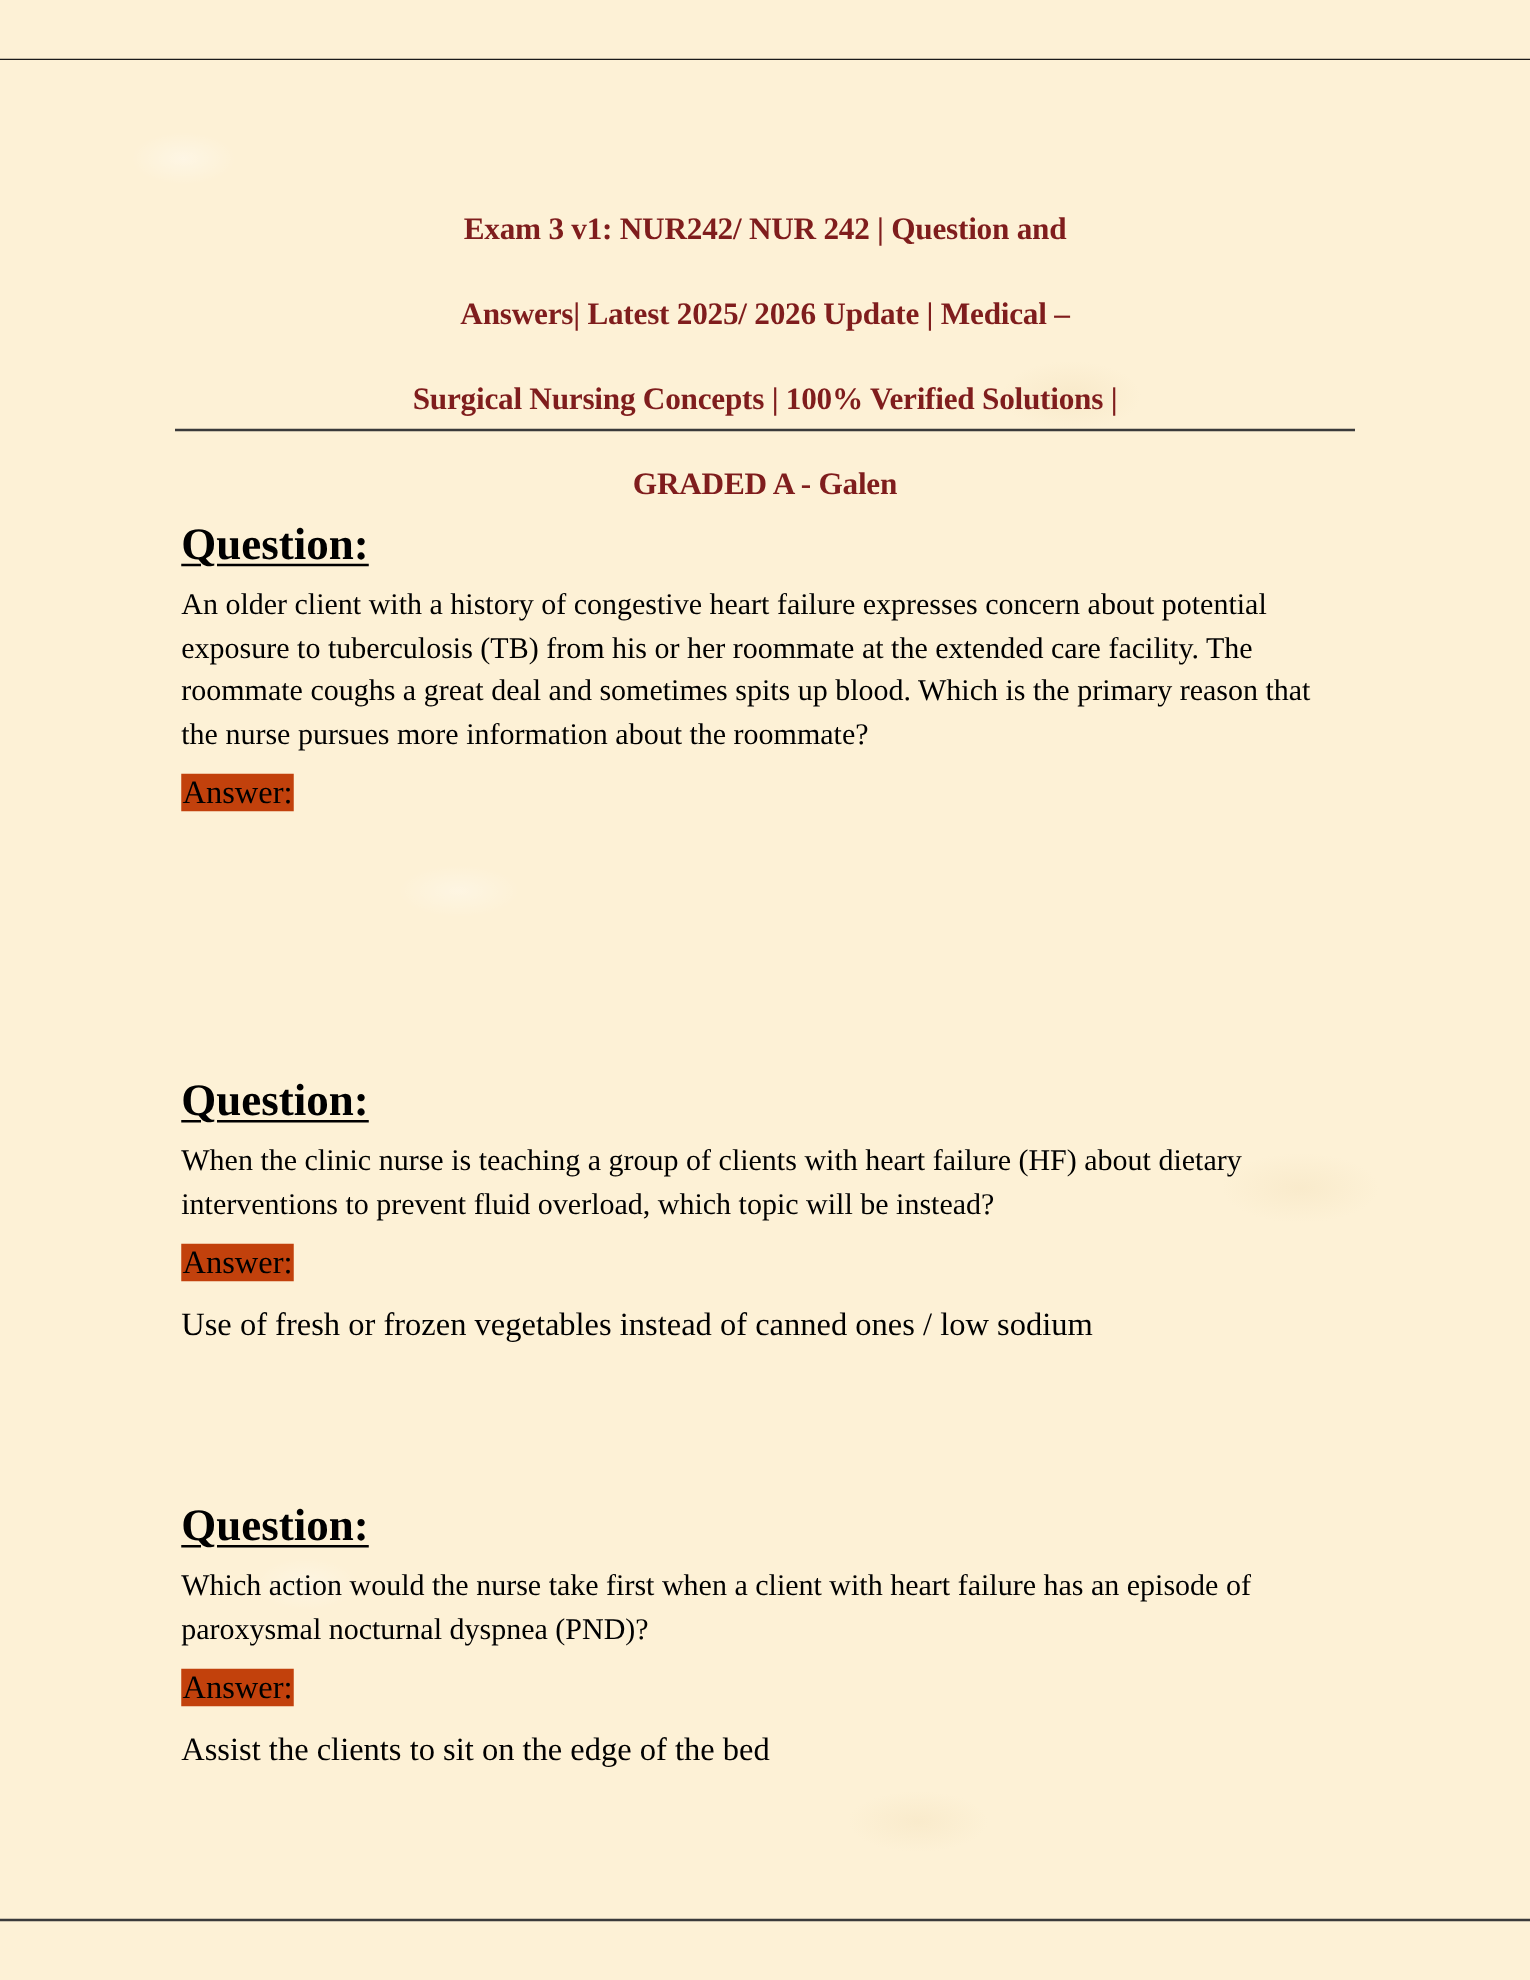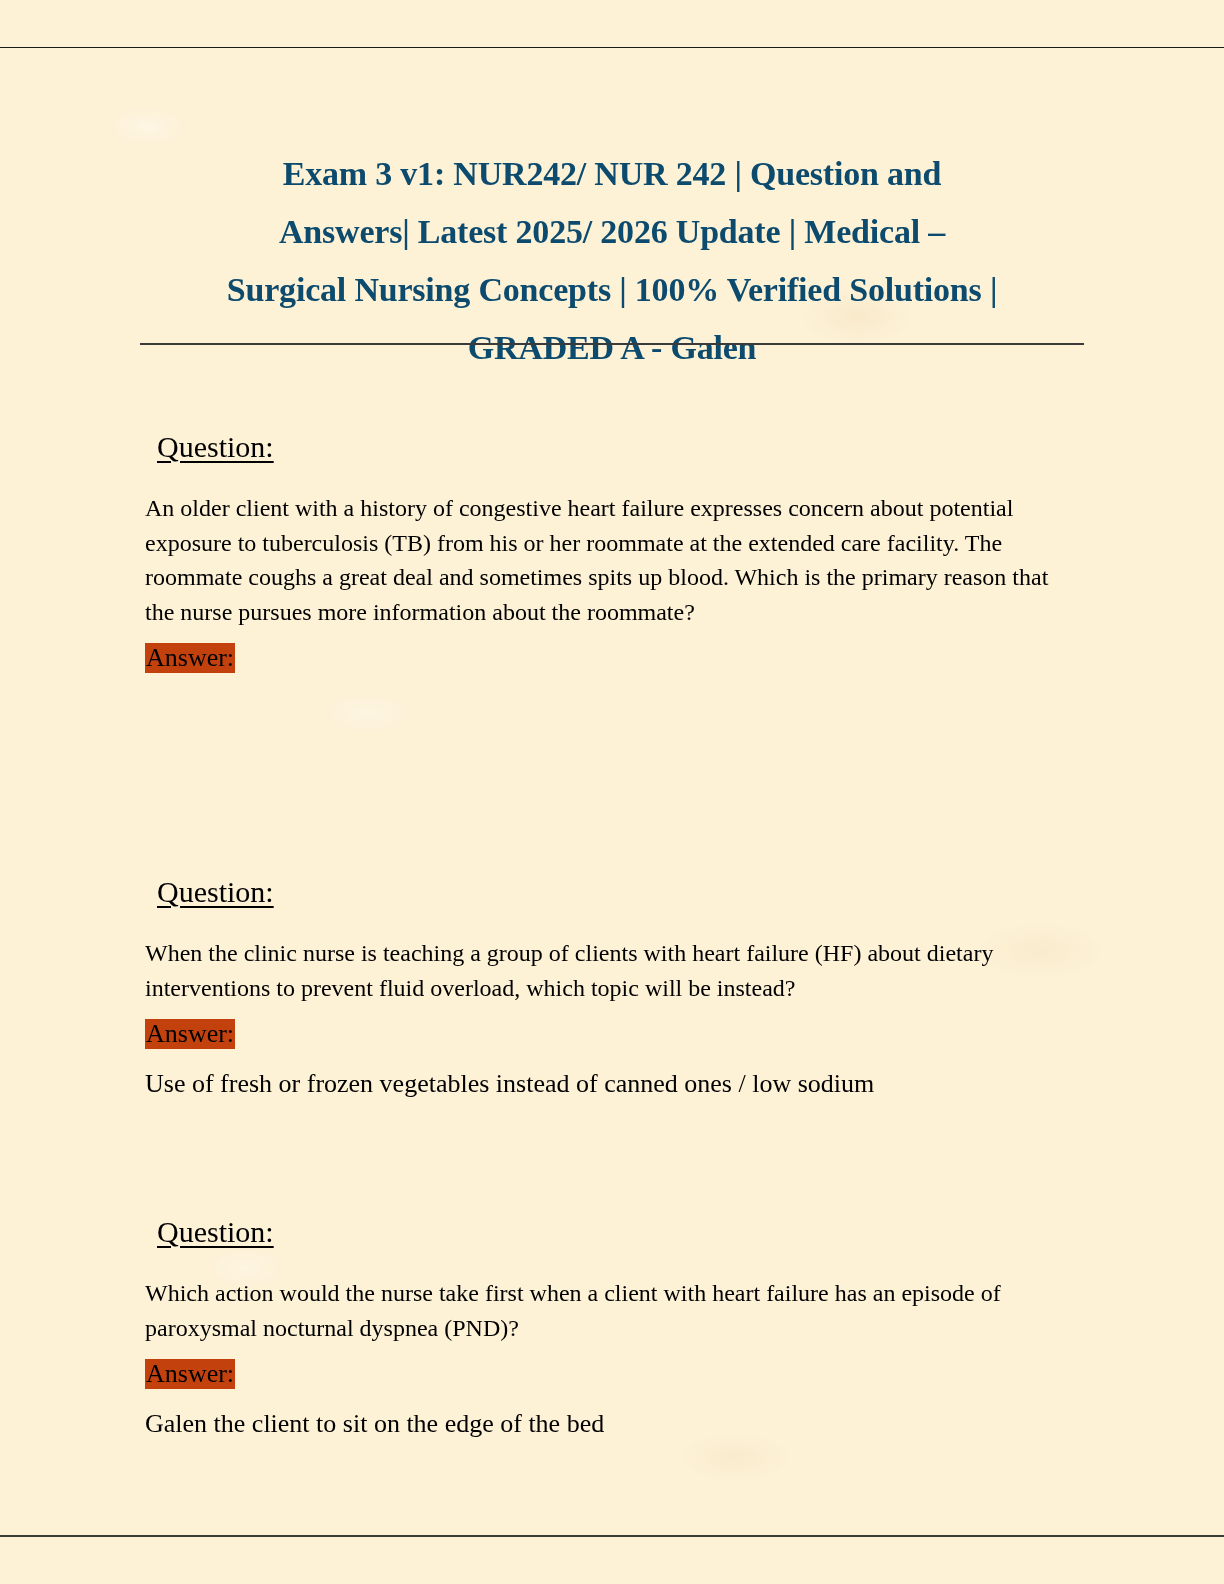--- a/index.html
+++ b/index.html
@@ -39,49 +39,49 @@
       border-top: 2px solid #3a3a3a;
     }
     .title-block {
       position: absolute;
       left: 140px;
       top: 141px;
       width: 944px;
       text-align: center;
     }
     .title {
-      margin: 8px;
-      color: #0c4a6e;
+      margin: 18px;
+      color: #7f1d1d;
       font-weight: bold;
-      font-size: 34px;
+      font-size: 25px;
       line-height: 50px;
       letter-spacing: -0.2px;
     }
     .title-rule {
       position: absolute;
       left: 140px;
       top: 343px;
       width: 944px;
       height: 0;
       border-top: 2px solid #3a3a3a;
     }
     .qa {
       position: absolute;
       left: 145px;
       width: 920px;
     }
     .q-heading {
       display: inline-block;
-      font-weight: normal;
-      font-size: 30px;
+      font-weight: bold;
+      font-size: 36px;
       line-height: 36px;
       text-decoration: underline;
       text-decoration-thickness: 2px;
       text-underline-offset: 4px;
-      margin: 12px;
+      margin: 0;
     }
     .q-text {
       margin: 14px 0 0 0;
       font-size: 24px;
       line-height: 34.5px;
     }
     .a-label {
       display: inline-block;
       margin-top: 14px;
       background: #c2410c;
@@ -118,16 +118,16 @@
   <div class="q-heading">Question:</div>
   <p class="q-text">When the clinic nurse is teaching a group of clients with heart failure (HF) about dietary interventions to prevent fluid overload, which topic will be instead?</p>
   <div class="a-label">Answer:</div>
   <p class="a-text">Use of fresh or frozen vegetables instead of canned ones / low sodium</p>
 </section>
 
 <section class="qa" style="top:1202px;">
   <div class="q-heading">Question:</div>
   <p class="q-text">Which action would the nurse take first when a client with heart failure has an episode of paroxysmal nocturnal dyspnea (PND)?</p>
   <div class="a-label">Answer:</div>
-  <p class="a-text">Galen the client to sit on the edge of the bed</p>
+  <p class="a-text">Assist the clients to sit on the edge of the bed</p>
 </section>
 
 <div class="bottom-rule"></div>
 
 </body></html>

